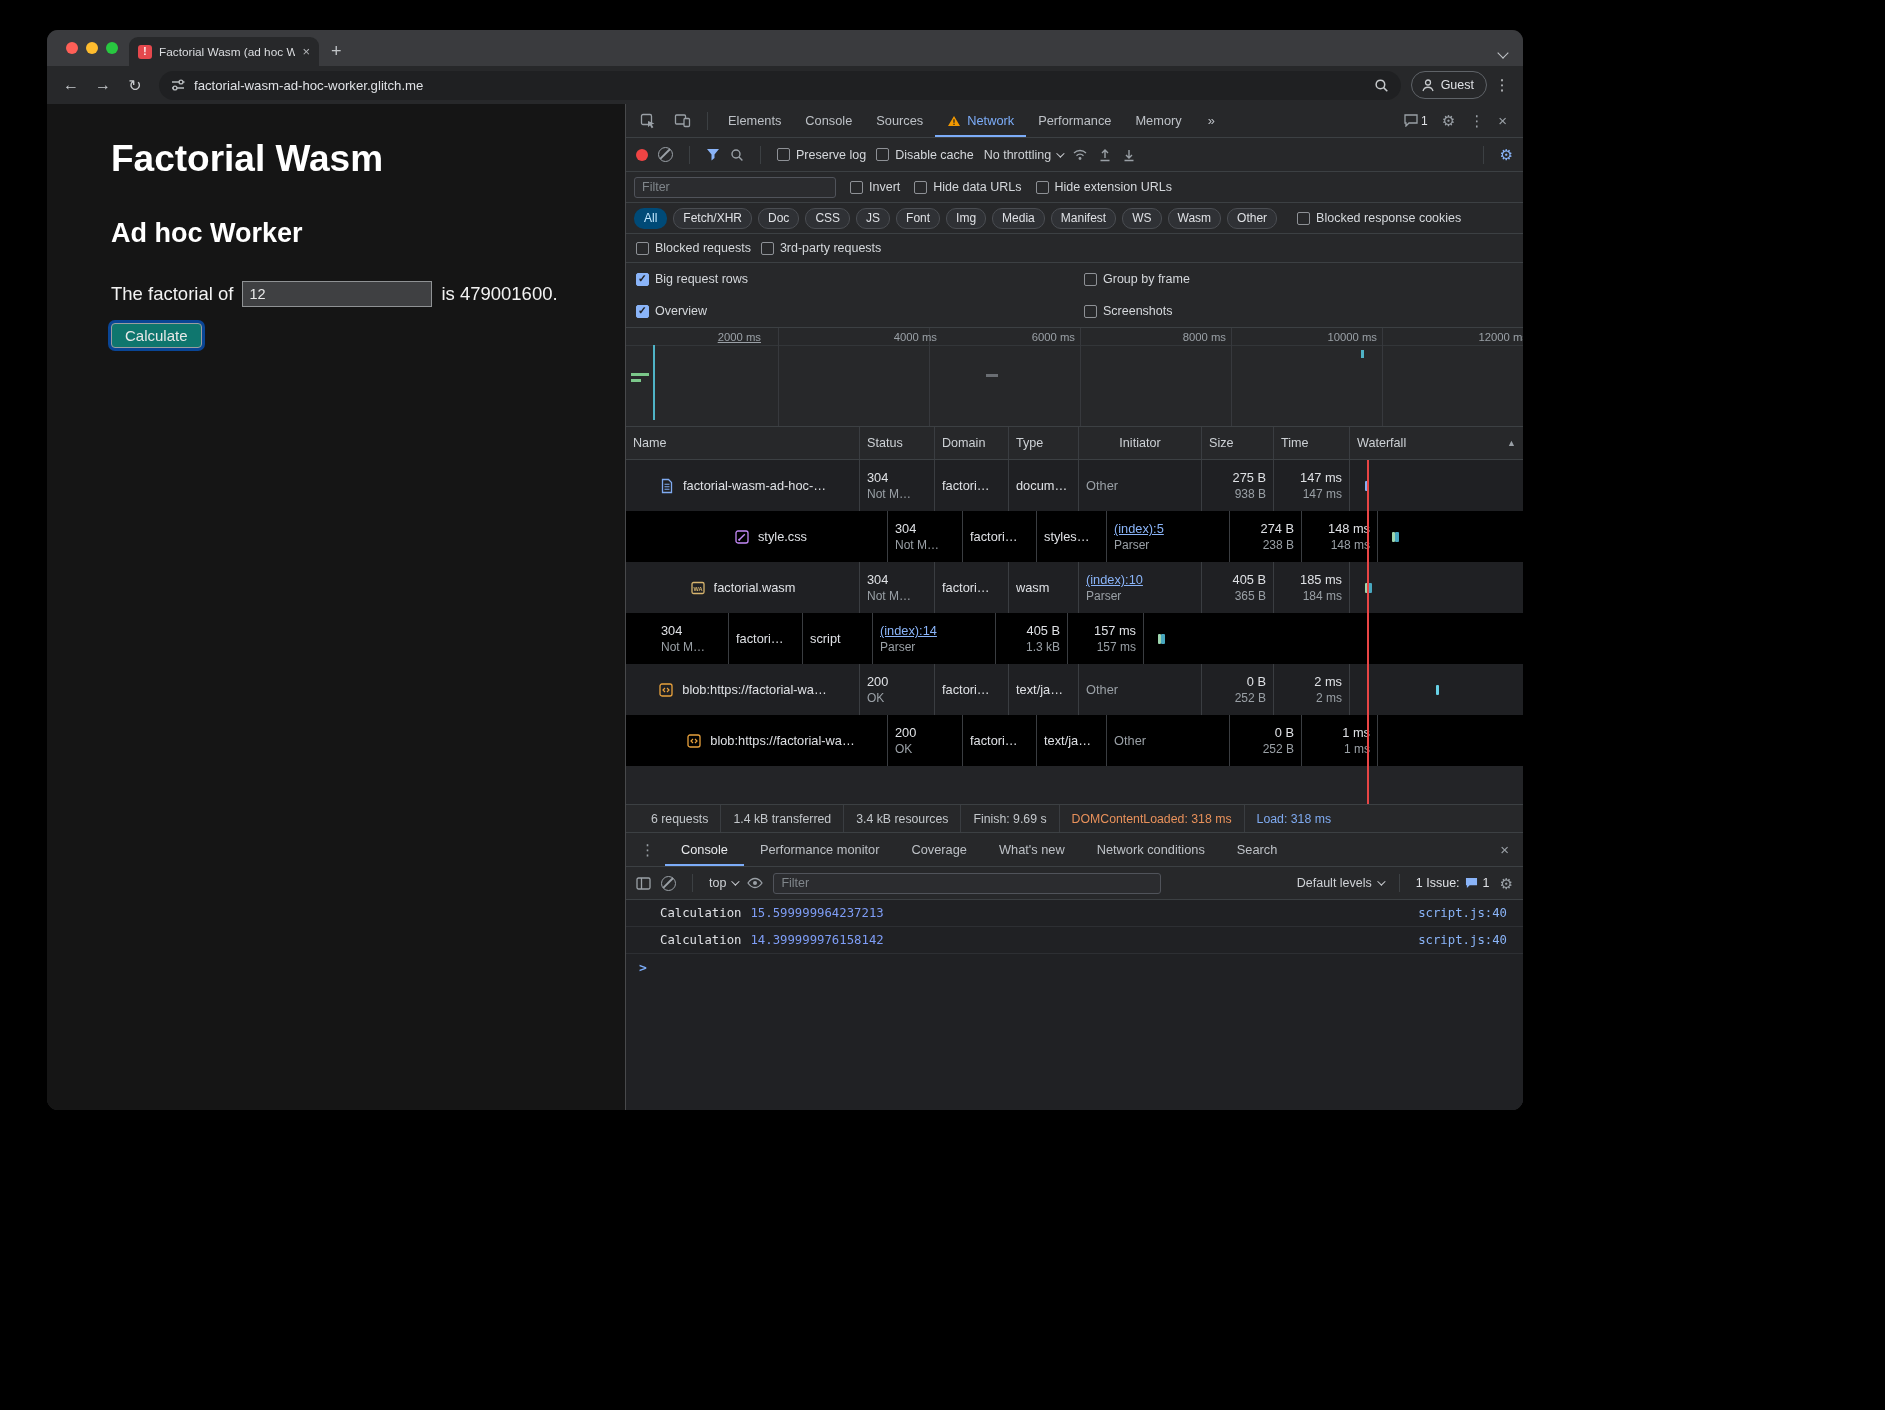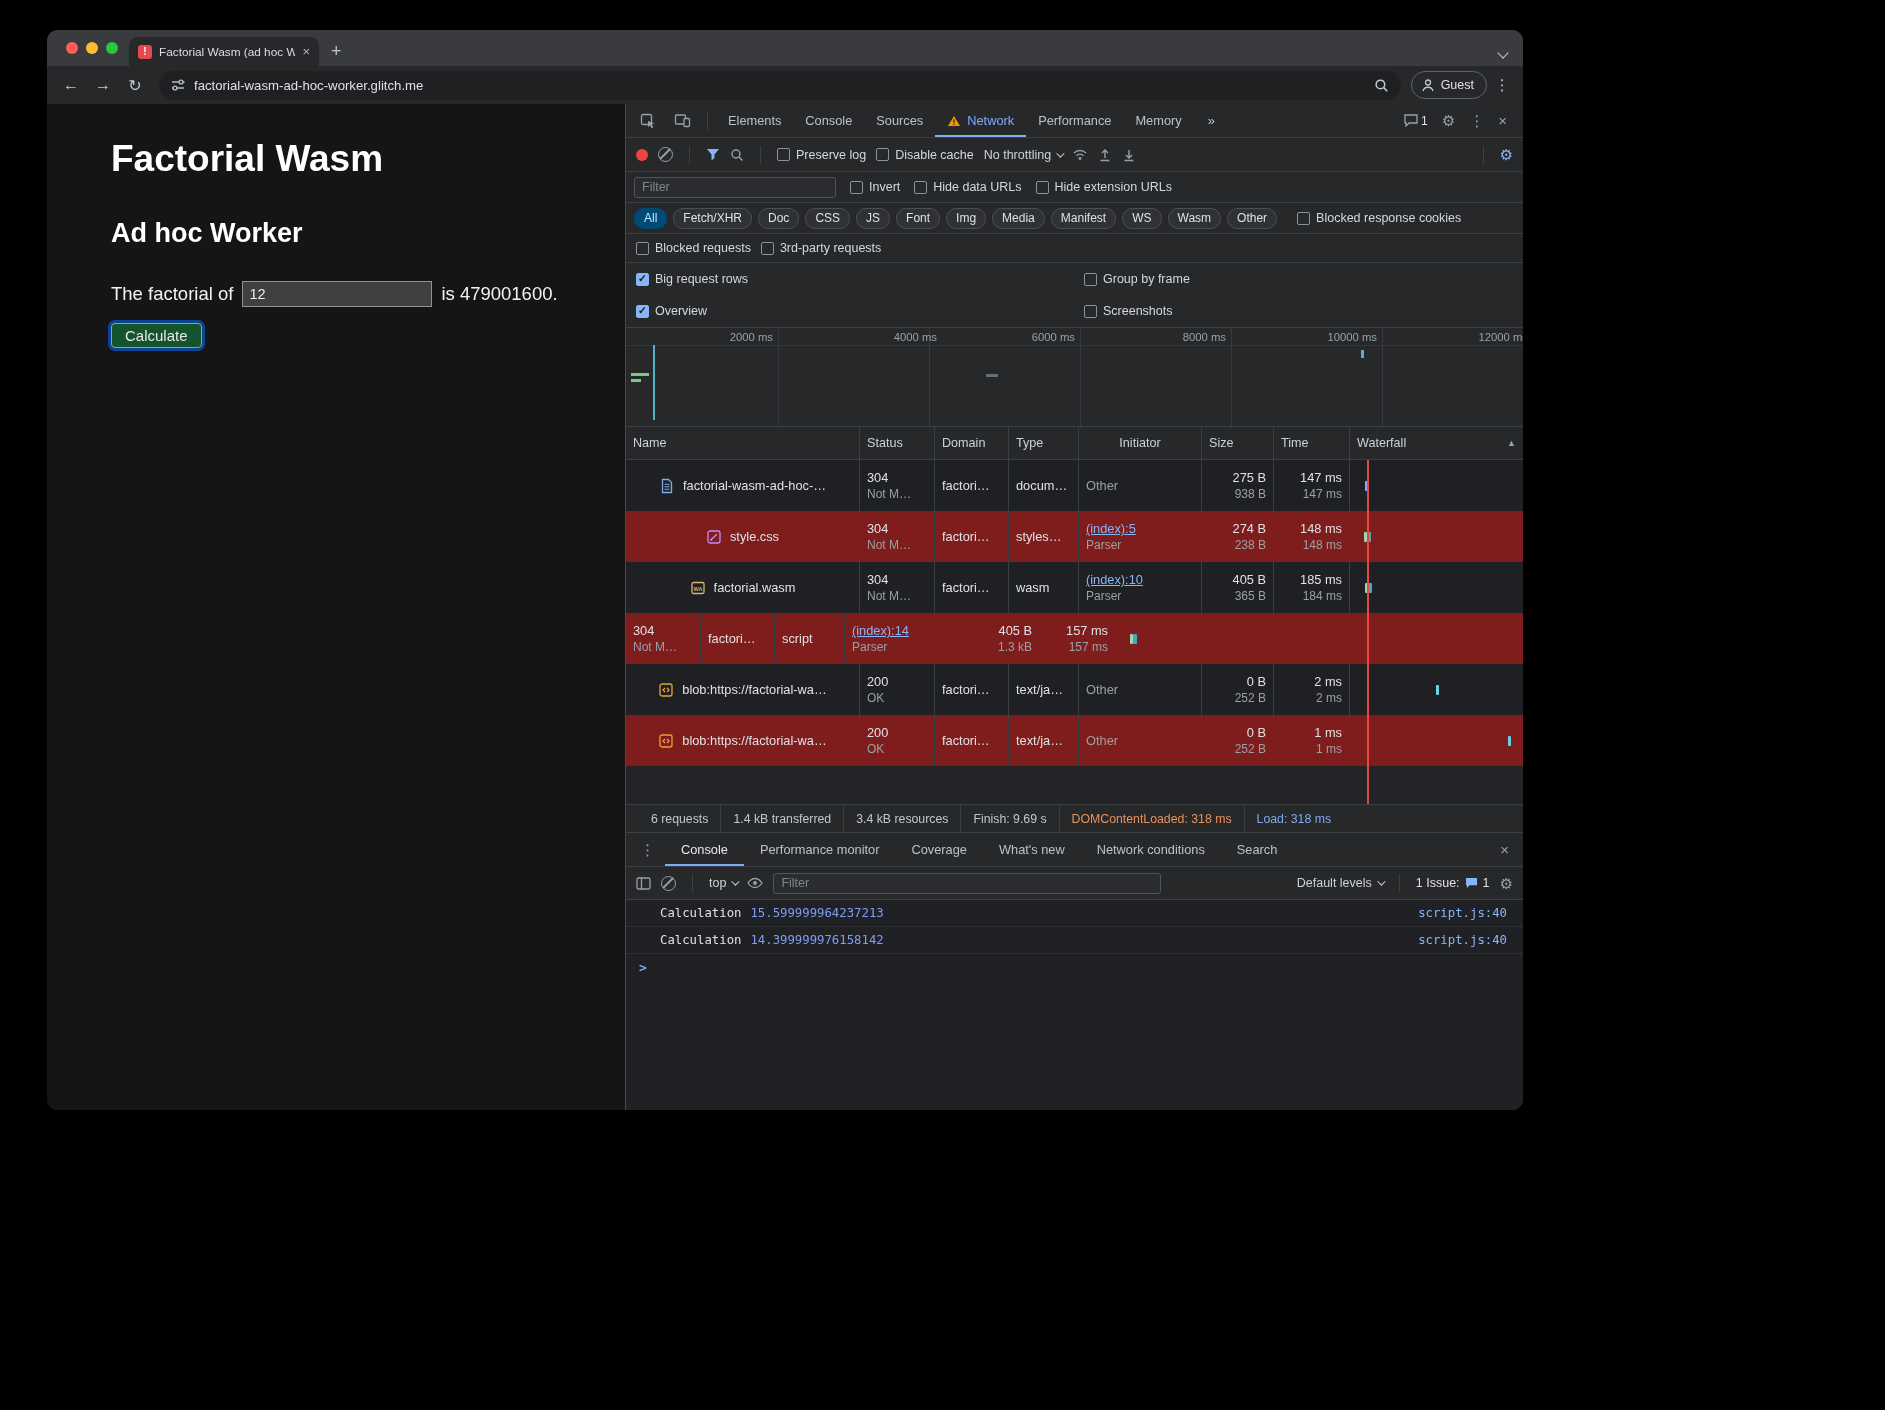--- a/index.html
+++ b/index.html
@@ -34,21 +34,21 @@
 
   
   .content{flex:1;display:flex;min-height:0;}
 
   
   .webpage{width:578px;flex:none;background:#151515;color:#fff;padding:34px 30px 0 64px;box-sizing:border-box;}
   .webpage h1{font-size:37px;margin:0;font-weight:bold;}
   .webpage h2{font-size:27px;margin:38px 0 0;font-weight:bold;}
   .factline{margin-top:32px;font-size:18.5px;display:flex;align-items:center;gap:9px;color:#f2f2f2;white-space:nowrap;}
   .fact-input{width:176px;height:22px;background:#3f4042;border:1px solid #8f9294;color:#e8e8e8;font-size:14.5px;padding:1px 6px;font-family:"Liberation Sans",sans-serif;}
-  .calc-btn{margin-top:16px;font-size:15px;color:#e8e8e8;background:#14532d;border:1px solid #9a9da0;border-radius:4px;
+  .calc-btn{margin-top:16px;font-size:15px;color:#e8e8e8;background:#0f766e;border:1px solid #9a9da0;border-radius:4px;
     padding:3px 13px;box-shadow:0 0 0 3px rgba(0,110,255,.55);font-family:"Liberation Sans",sans-serif;}
 
   
   .devtools{flex:1;background:#27282a;border-left:1px solid #48494b;display:flex;flex-direction:column;min-width:0;color:#dfe1e5;font-size:12.5px;}
   .dt-border{border-bottom:1px solid #3c4043;}
   .bar{display:flex;align-items:center;flex:none;box-sizing:border-box;}
   .vsep{width:1px;height:18px;background:#3c4043;margin:0 6px;flex:none;}
   .spacer{flex:1;}
   .ico{display:inline-flex;align-items:center;justify-content:center;flex:none;}
   .glyph{color:#9aa0a6;font-size:15px;line-height:1;}
@@ -103,21 +103,21 @@
   .c-type{width:70px;flex:none;}
   .c-init{width:123px;flex:none;justify-content:center;}
   .c-size{width:72px;flex:none;}
   .c-time{width:76px;flex:none;}
   .c-wf{flex:1;border-right:none !important;position:relative;}
   .sort-asc{margin-left:auto;font-size:9px;color:#9aa0a6;}
 
   .tbody{flex:1;position:relative;min-height:0;display:flex;flex-direction:column;background:#232427;}
   .nrow{height:51px;flex:none;display:flex;}
   .nrow.odd{background:#1f2023;}
-  .nrow.even{background:#7f1d1d;}
+  .nrow.even{background:#000000;padding-left:28px;}
   .cell{box-sizing:border-box;padding:4px 7px;border-right:1px solid #3a3d41;display:flex;flex-direction:column;justify-content:center;overflow:hidden;}
   .cell.c-name{flex-direction:row;align-items:center;gap:8px;}
   .cell .main{color:#dfe1e5;font-size:12.8px;line-height:17px;white-space:nowrap;text-overflow:ellipsis;overflow:hidden;}
   .cell .sub{color:#9aa0a6;font-size:12px;line-height:16px;white-space:nowrap;overflow:hidden;}
   .cell.c-size,.cell.c-time{text-align:right;}
   .nm{color:#dfe1e5;font-size:12.8px;white-space:nowrap;overflow:hidden;}
   .ficon{width:16px;height:16px;flex:none;display:flex;}
   .main.link{color:var(--accent-blue,#8ab4f8);text-decoration:underline;}
   .wf-bar{position:absolute;top:21px;height:10px;border-radius:1px;}
   .load-line{position:absolute;top:0;bottom:0;left:741px;width:1.5px;background:var(--event-line-red,#e84545);z-index:3;}
@@ -386,21 +386,21 @@
       </div>
 
       <div class="overview" id="overview">
         <div class="ov-labels-line"></div>
         <div class="ov-mark" style="left:5px;top:45px;width:18px;height:3px;background:#7bc88a;"></div>
         <div class="ov-mark" style="left:5px;top:51px;width:10px;height:3px;background:#7bc88a;"></div>
         <div class="ov-mark" style="left:27px;top:17px;bottom:6px;width:2px;background:#4fb3c6;"></div>
         <div class="ov-mark" style="left:360px;top:46px;width:12px;height:2.5px;background:#6a6e73;"></div>
         <div class="ov-mark" style="left:735px;top:22px;width:3px;height:8px;background:#4fb3c6;"></div>
       <div class="ov-grid" style="left: 152px;"></div>
-          <div class="ov-label" style="left: 152px;">2000 ms</div>
+          <div class="ov-label" style="left: 140px; text-decoration: underline;">2000 ms</div>
           <div class="ov-grid" style="left: 303px;"></div>
           <div class="ov-label" style="left: 316px;">4000 ms</div>
           <div class="ov-grid" style="left: 454px;"></div>
           <div class="ov-label" style="left: 454px;">6000 ms</div>
           <div class="ov-grid" style="left: 605px;"></div>
           <div class="ov-label" style="left: 605px;">8000 ms</div>
           <div class="ov-grid" style="left: 756px;"></div>
           <div class="ov-label" style="left: 756px;">10000 ms</div>
           <div class="ov-label" style="left: 907px;">12000 ms</div>
         </div>

